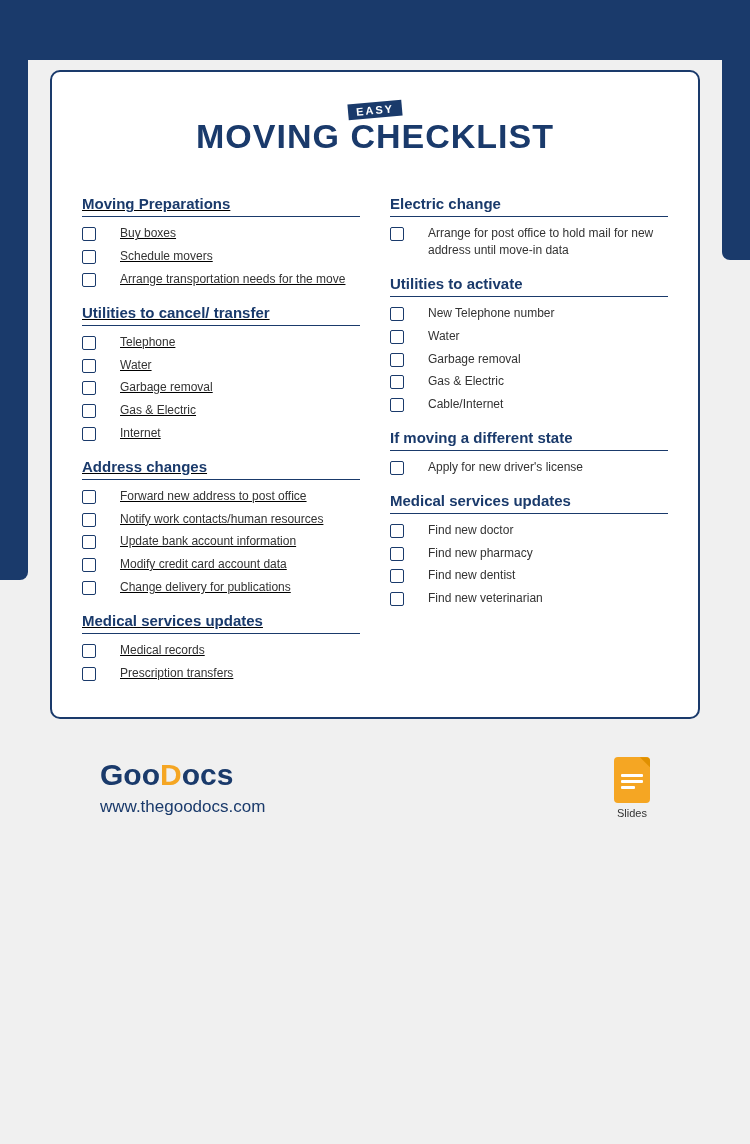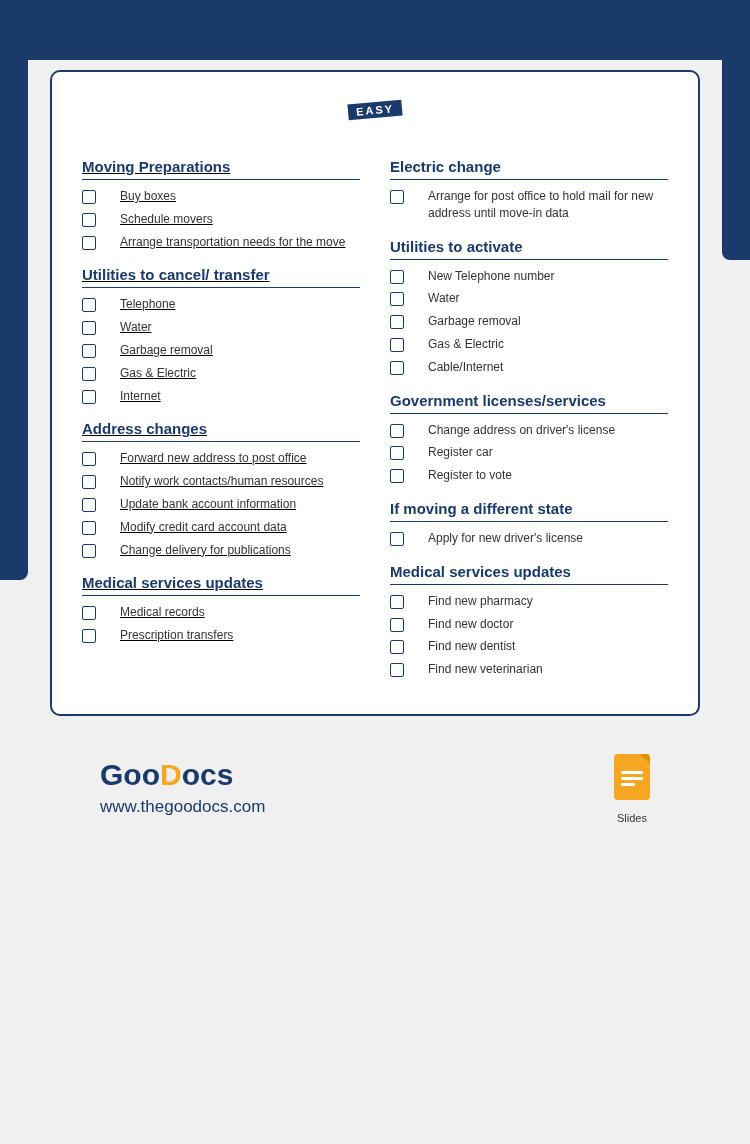--- a/index.html
+++ b/index.html
@@ -162,21 +162,21 @@
     .logo-url {
       font-size: 17px;
       color: #1a3a6b;
       margin-top: 7px;
     }
 
     .slides-area {
       display: flex;
       flex-direction: column;
       align-items: center;
-      gap: 12px;
+      gap: 4px;
     }
 
     .slides-icon {
       width: 36px;
       height: 46px;
       background: #f5a623;
       border-radius: 4px;
       position: relative;
       display: flex;
       align-items: center;
@@ -222,20 +222,21 @@
 <body>
 
 <div class="top-bar"></div>
 <div class="left-accent"></div>
 <div class="right-accent"></div>
 
 <div class="main-card">
   <div class="page-header">
     <div style="display:inline-block; position:relative;">
       <span class="easy-badge">EASY</span>
+      <div class="main-title">MOVING CHECKLIST</div>
     </div>
   </div>
 
   <div class="columns">
     <div class="col-left" id="left-col">
         <div>
           <div class="section-title">Moving Preparations</div>
           <hr class="section-divider">
           <div class="checklist-item">
             <div class="checkbox"></div>
@@ -338,53 +339,37 @@
           <div class="checklist-item">
             <div class="checkbox"></div>
             <span class="item-text">Gas &amp; Electric</span>
           </div>
           <div class="checklist-item">
             <div class="checkbox"></div>
             <span class="item-text">Cable/Internet</span>
           </div>
         </div>
         <div>
-          <div class="section-title">Government licenses/services</div>
-          <hr class="section-divider">
-          <div class="checklist-item">
-            <div class="checkbox"></div>
-            <span class="item-text">Change address on driver's license</span>
-          </div>
-          <div class="checklist-item">
-            <div class="checkbox"></div>
-            <span class="item-text">Register car</span>
-          </div>
-          <div class="checklist-item">
-            <div class="checkbox"></div>
-            <span class="item-text">Register to vote</span>
-          </div>
-        </div>
-        <div>
           <div class="section-title">If moving a different state</div>
           <hr class="section-divider">
           <div class="checklist-item">
             <div class="checkbox"></div>
             <span class="item-text">Apply for new driver's license</span>
           </div>
         </div>
         <div>
           <div class="section-title">Medical services updates</div>
           <hr class="section-divider">
           <div class="checklist-item">
             <div class="checkbox"></div>
+            <span class="item-text">Find new doctor</span>
+          </div>
+          <div class="checklist-item">
+            <div class="checkbox"></div>
             <span class="item-text">Find new pharmacy</span>
-          </div>
-          <div class="checklist-item">
-            <div class="checkbox"></div>
-            <span class="item-text">Find new doctor</span>
           </div>
           <div class="checklist-item">
             <div class="checkbox"></div>
             <span class="item-text">Find new dentist</span>
           </div>
           <div class="checklist-item">
             <div class="checkbox"></div>
             <span class="item-text">Find new veterinarian</span>
           </div>
         </div>

